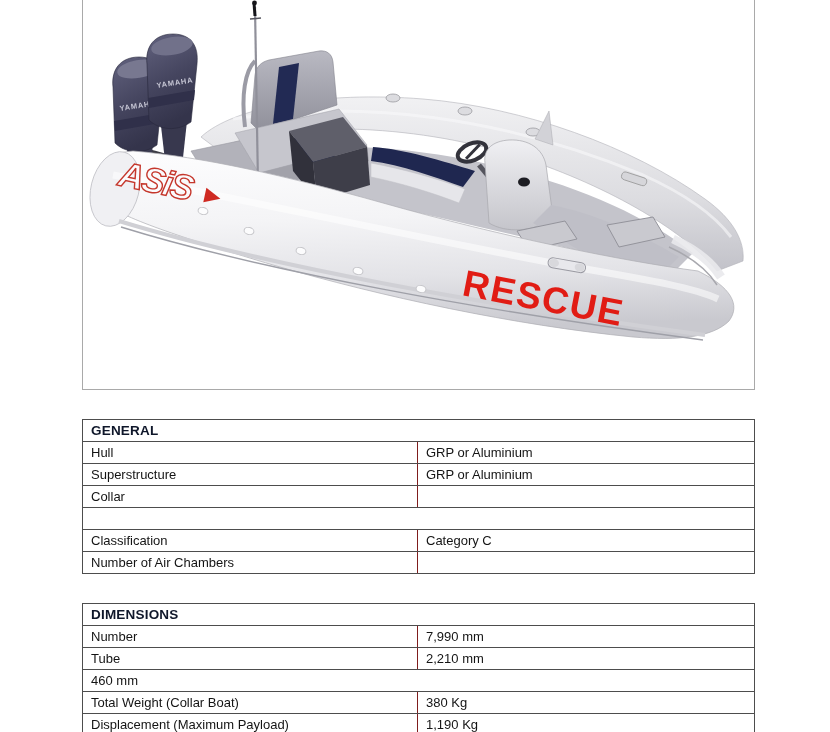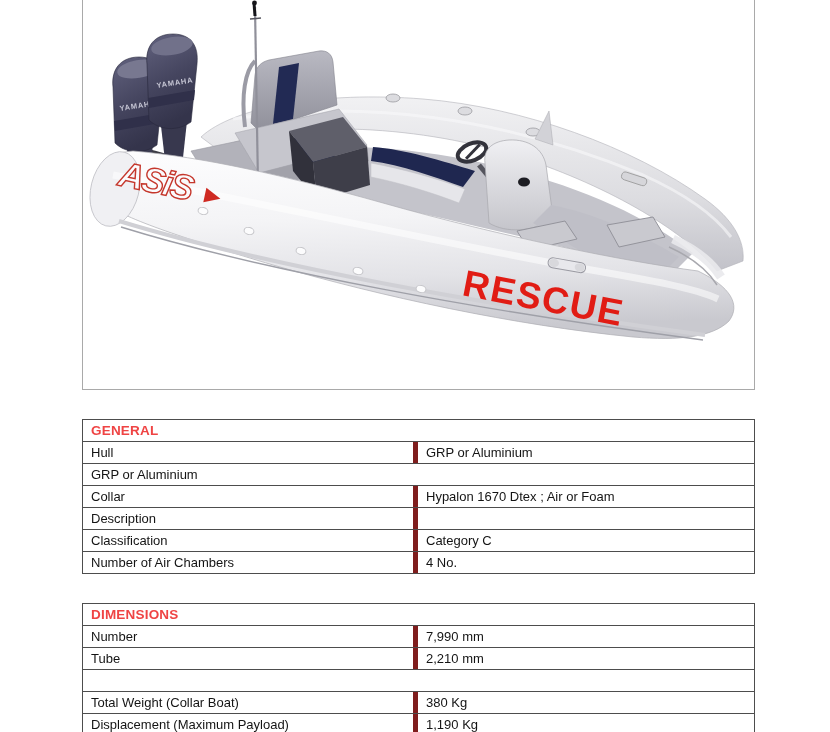--- a/index.html
+++ b/index.html
@@ -17,31 +17,31 @@
 
   
   .spec-table{
     position:absolute;left:82px;width:673px;box-sizing:border-box;
     border:1px solid #4d4d4d;background:#ffffff;color:#141414;
   }
   .spec-table.general{top:419px;}
   .spec-table.dimensions{top:603px;}
   .spec-header{
     height:21px;display:flex;align-items:center;padding-left:8px;
-    font-size:13.5px;font-weight:bold;letter-spacing:.2px;color:#ef4444;
+    font-size:13.5px;font-weight:bold;letter-spacing:.2px;color:#0f172a;
   }
   .spec-row{
     display:grid;grid-template-columns:335px 1fr;
     border-top:1px solid #4d4d4d;height:22px;box-sizing:border-box;
   }
   .cell{
     display:flex;align-items:center;padding-left:8px;font-size:13px;
     white-space:nowrap;overflow:hidden;
   }
-  .cell.label{border-right:5px solid #7f1d1d;}
+  .cell.label{border-right:1px solid #7f1d1d;}
 
   
   .rescue-text{font-family:"Liberation Sans", sans-serif;font-weight:bold;font-size:37px;letter-spacing:1.5px;fill:#e11c14;}
   .asis-text{font-family:"Liberation Sans", sans-serif;font-weight:bold;font-style:italic;font-size:35px;letter-spacing:-2px;fill:#fbfbfd;stroke:#c5372c;stroke-width:1.4px;}
   .yamaha-text{font-family:"Liberation Sans", sans-serif;font-weight:bold;font-size:7.5px;letter-spacing:.8px;fill:#c6c6d4;}
 </style>
 </head>
 <body>
 
 <div class="image-frame">
@@ -182,52 +182,51 @@
 </div>
 
 <section class="spec-table general">
   <div class="spec-header">GENERAL</div>
   <div>
       <div class="spec-row">
         <div class="cell label">Hull</div>
         <div class="cell value">GRP or Aluminium</div>
       </div>
       <div class="spec-row">
+        <div class="cell label">Superstructure</div>
         <div class="cell value">GRP or Aluminium</div>
       </div>
       <div class="spec-row">
         <div class="cell label">Collar</div>
-        <div class="cell value">Hypalon 1670 Dtex ; Air or Foam</div>
-      </div>
-      <div class="spec-row">
-        <div class="cell label">Description</div>
+      </div>
+      <div class="spec-row">
       </div>
       <div class="spec-row">
         <div class="cell label">Classification</div>
         <div class="cell value">Category C</div>
       </div>
       <div class="spec-row">
         <div class="cell label">Number of Air Chambers</div>
-        <div class="cell value">4 No.</div>
       </div>
     </div>
 </section>
 
 <section class="spec-table dimensions">
   <div class="spec-header">DIMENSIONS</div>
   <div>
       <div class="spec-row">
         <div class="cell label">Number</div>
         <div class="cell value">7,990 mm</div>
       </div>
       <div class="spec-row">
         <div class="cell label">Tube</div>
         <div class="cell value">2,210 mm</div>
       </div>
       <div class="spec-row">
+        <div class="cell value">460 mm</div>
       </div>
       <div class="spec-row">
         <div class="cell label">Total Weight (Collar Boat)</div>
         <div class="cell value">380 Kg</div>
       </div>
       <div class="spec-row">
         <div class="cell label">Displacement (Maximum Payload)</div>
         <div class="cell value">1,190 Kg</div>
       </div>
     </div>

